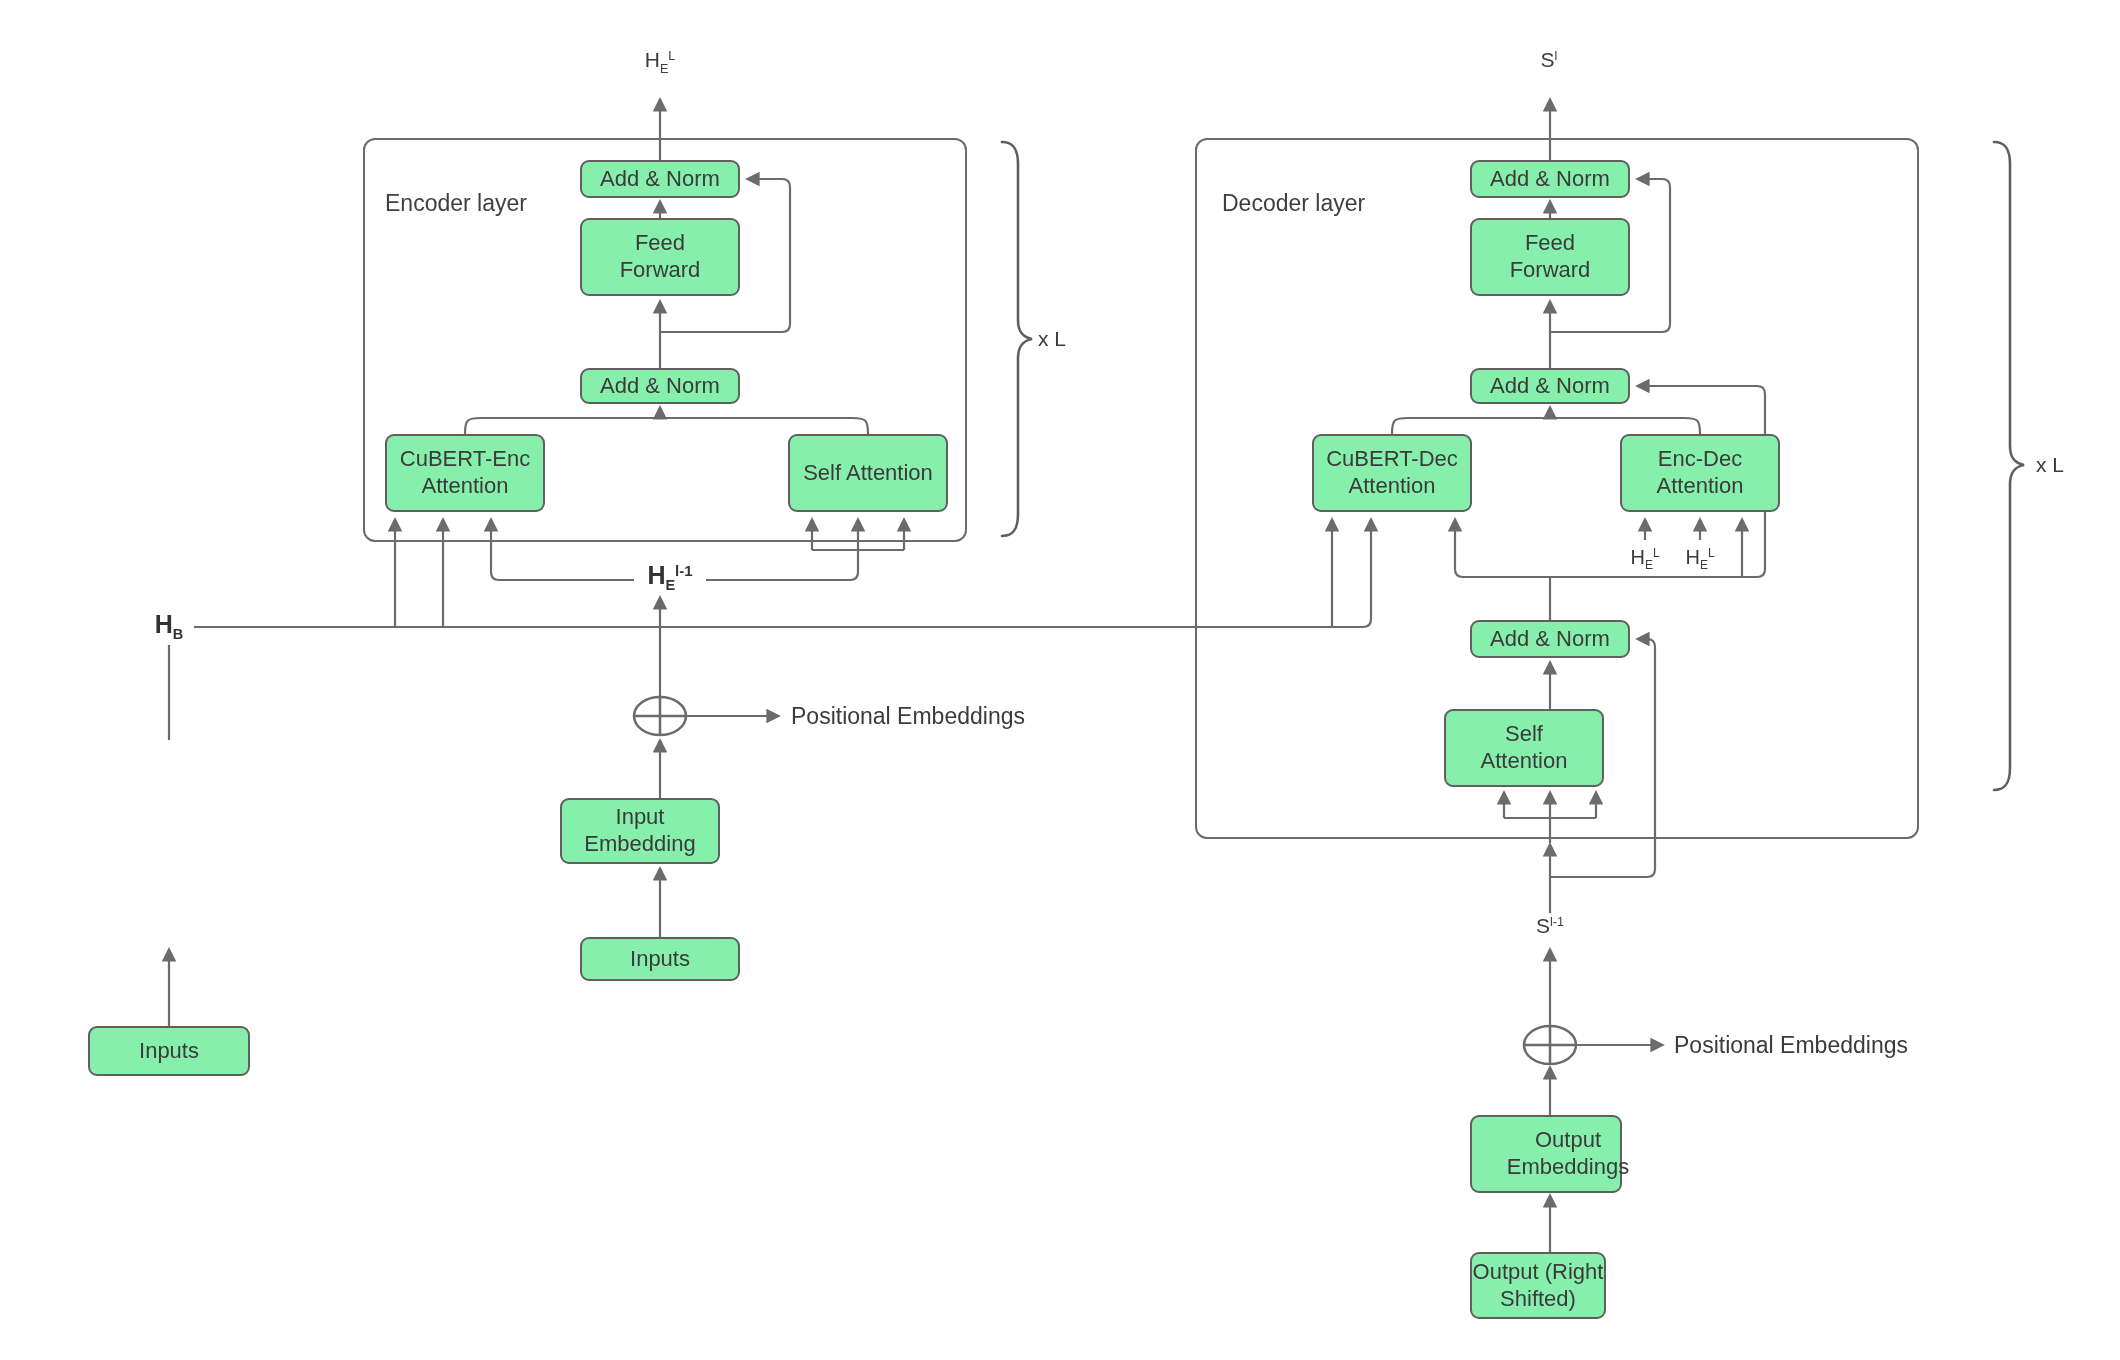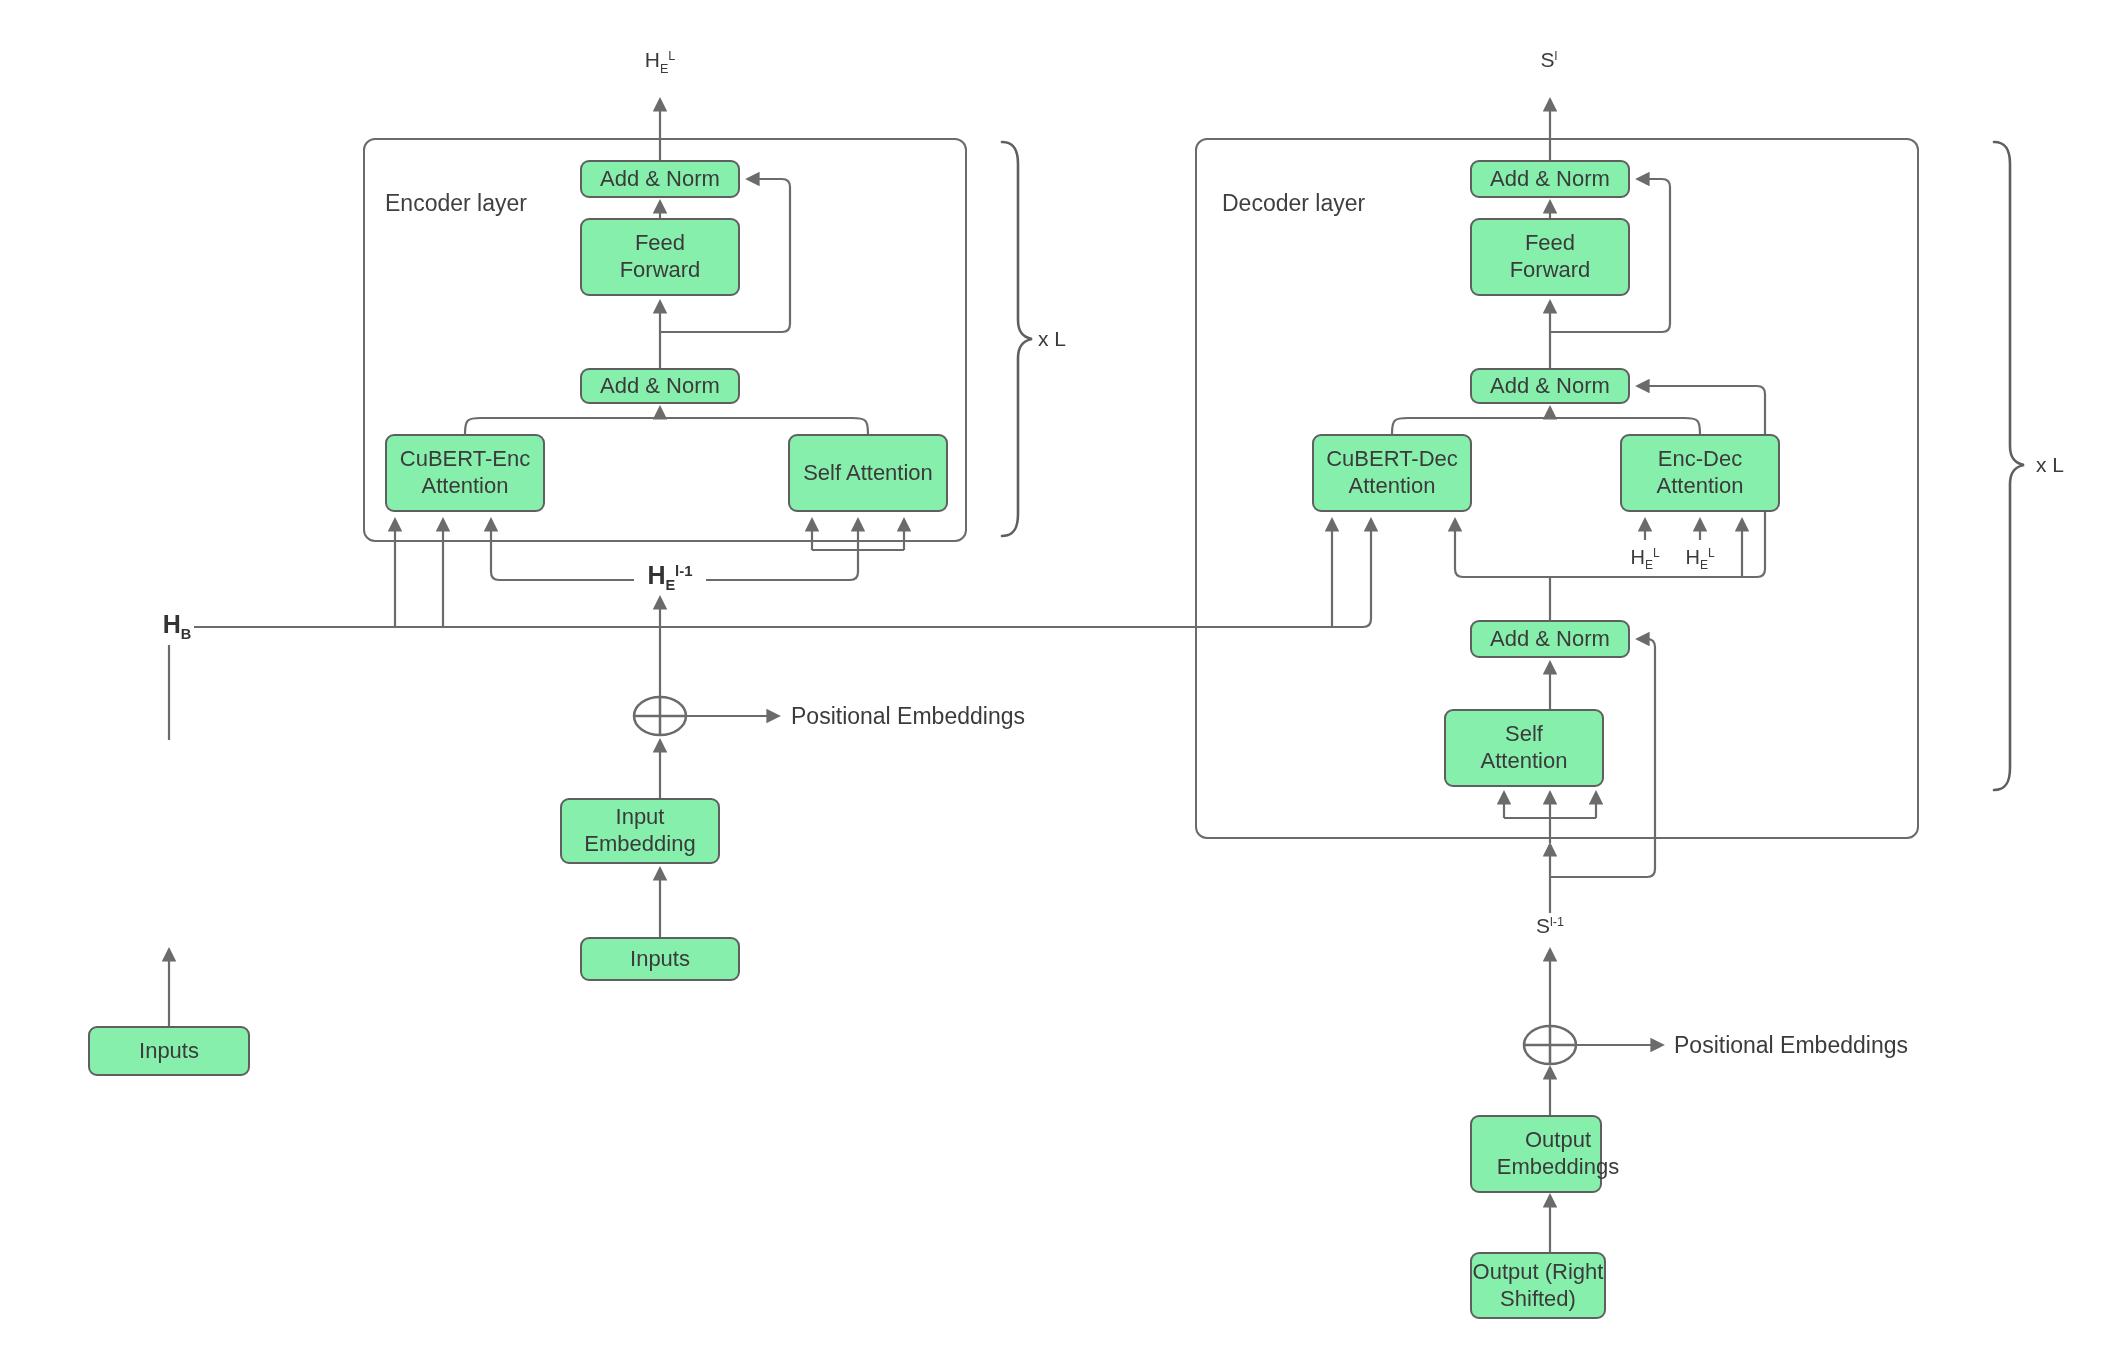--- a/index.html
+++ b/index.html
@@ -159,29 +159,29 @@
   <div class="node" style="left:1620px;top:434px;width:160px;height:78px;"><span>Enc-Dec
 Attention</span></div>
   <div class="node thin" style="left:1470px;top:620px;width:160px;height:38px;"><span>Add &amp; Norm</span></div>
   <div class="node" style="left:1444px;top:709px;width:160px;height:78px;"><span>Self
 Attention</span></div>
 
   <div class="node" style="left:560px;top:798px;width:160px;height:66px;"><span>Input
 Embedding</span></div>
   <div class="node thin" style="left:580px;top:937px;width:160px;height:44px;"><span>Inputs</span></div>
   <div class="node thin" style="left:88px;top:1026px;width:162px;height:50px;"><span>Inputs</span></div>
-  <div class="node" style="left:1470px;top:1115px;width:132px;height:78px;padding-left:44px;"><span>Output
+  <div class="node" style="left:1470px;top:1115px;width:152px;height:78px;padding-left:44px;"><span>Output
 Embeddings</span></div>
   <div class="node" style="left:1470px;top:1252px;width:136px;height:67px;"><span>Output (Right
 Shifted)</span></div>
 
   <div class="lab" style="left:660px;top:62px;"><span>H</span><sub>E</sub><sup>L</sup></div>
   <div class="lab" style="left:1549px;top:62px;"><span>S</span><sub></sub><sup>l</sup></div>
   <div class="lab bold" style="left:670px;top:577px;"><span>H</span><sub>E</sub><sup>l-1</sup></div>
-  <div class="lab bold" style="left:177px;top:626px;"><span>H</span><sub>B</sub><sup></sup></div>
+  <div class="lab bold" style="left:169px;top:626px;"><span>H</span><sub>B</sub><sup></sup></div>
   <div class="lab small" style="left:1645px;top:559px;"><span>H</span><sub>E</sub><sup>L</sup></div>
   <div class="lab small" style="left:1700px;top:559px;"><span>H</span><sub>E</sub><sup>L</sup></div>
   <div class="lab" style="left:1550px;top:928px;"><span>S</span><sub></sub><sup>l-1</sup></div>
   <div class="lab la" style="left:1038px;top:339px;">x L</div>
   <div class="lab la" style="left:2036px;top:465px;">x L</div>
   <div class="lab la" style="left:791px;top:716px;font-size:23px;">Positional Embeddings</div>
   <div class="lab la" style="left:1674px;top:1045px;font-size:23px;">Positional Embeddings</div>
 
 </div>
 

